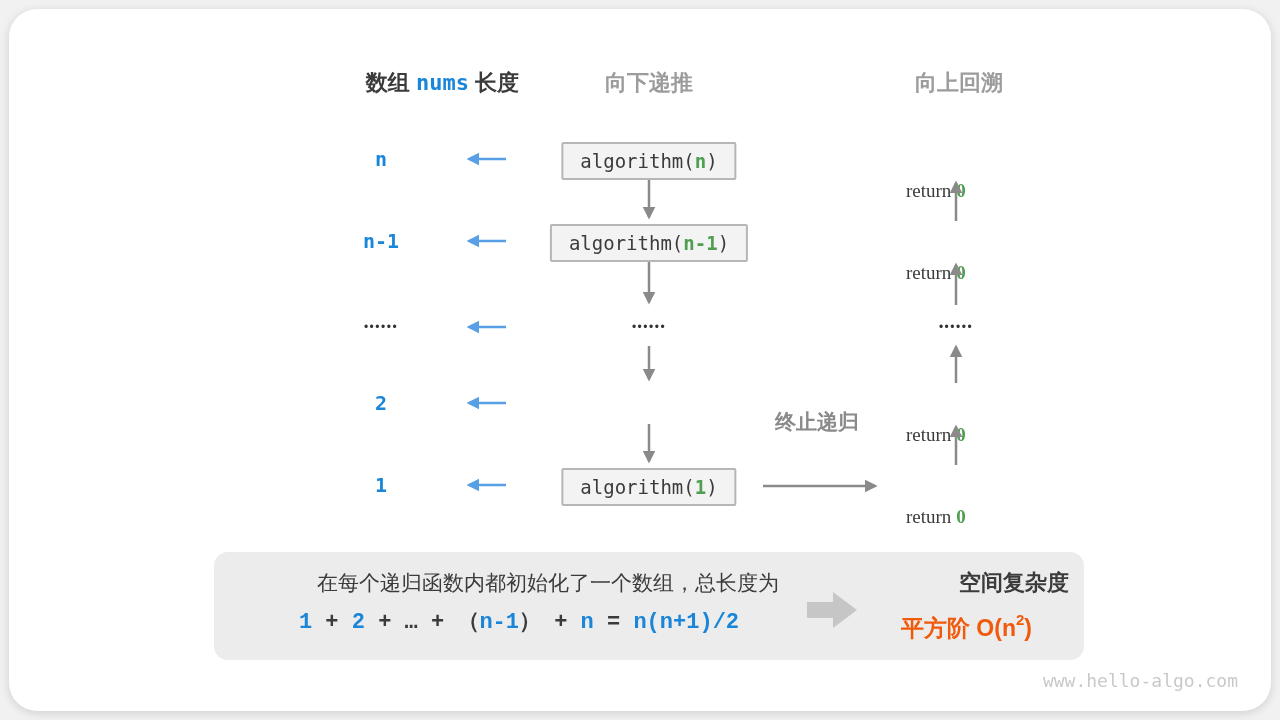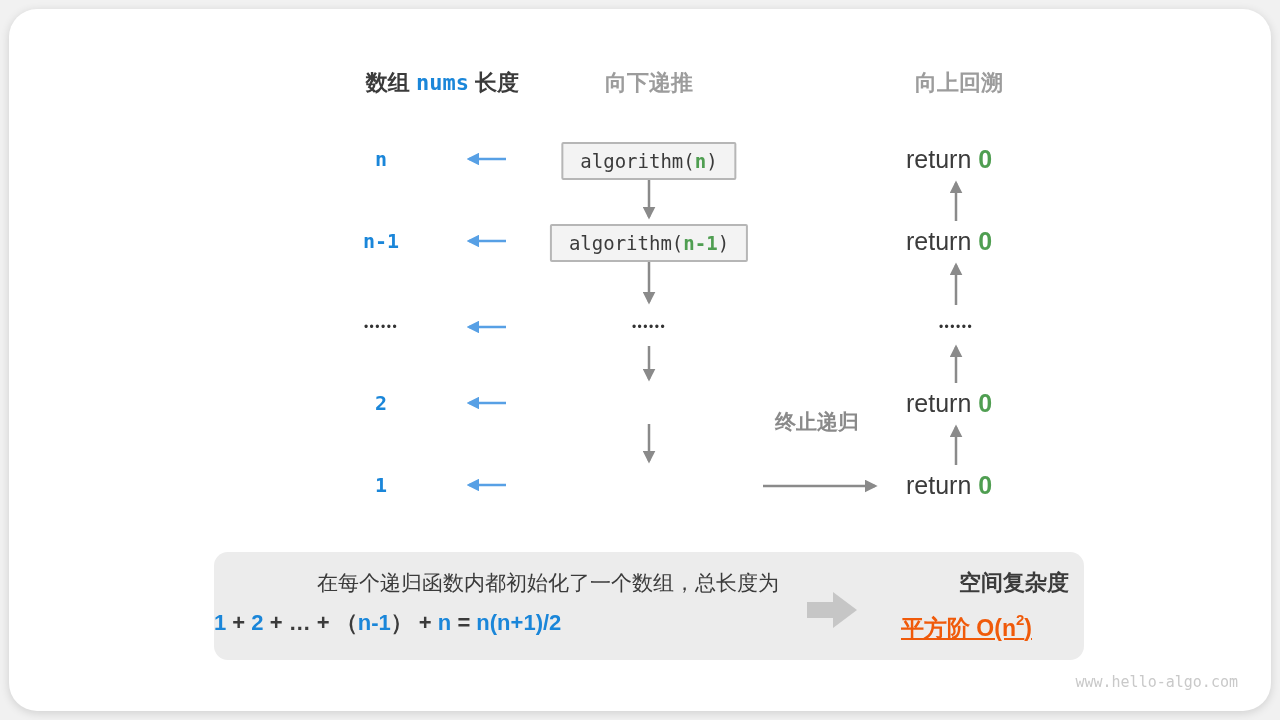--- a/index.html
+++ b/index.html
@@ -6,57 +6,57 @@
     background:#f1f1f1;font-family:"Liberation Sans",sans-serif;}
   .card{position:absolute;left:9px;top:9px;width:1262px;height:702px;
     background:#ffffff;border-radius:28px;box-shadow:0 2px 10px rgba(0,0,0,.14);}
   .abs{position:absolute;}
   .hdr{font-size:22px;font-weight:bold;text-align:center;height:28px;line-height:28px;}
   .hdr-dark{color:var(--dark,#3b3b3b);text-align:right;}
   .hdr-gray{color:var(--gray-header,#9c9c9c);}
   .mono{font-family:"DejaVu Sans Mono","Liberation Mono",monospace;}
   .blue{color:var(--blue,#1a86d9);}
   .green{color:var(--green,#4f9e51);}
-  .orange{color:var(--orange,#f05a0a);text-decoration:underline;}
+  .orange{color:var(--orange,#f05a0a);}
   .rowlabel{width:90px;text-align:center;font-family:"DejaVu Sans Mono","Liberation Mono",monospace;
     font-weight:bold;font-size:20px;color:var(--blue,#1a86d9);height:28px;line-height:28px;}
   .callbox{transform:translateX(-50%);left:640px;background:var(--box-bg,#f3f3f3);
     border:2px solid var(--box-border,#b6b6b6);border-radius:2px;height:34px;line-height:34px;
     padding:0 17px;font-family:"DejaVu Sans Mono","Liberation Mono",monospace;font-size:19px;
     color:var(--dark,#3b3b3b);white-space:nowrap;}
   .callbox .green{font-weight:bold;}
-  .ret{left:897px;font-family:Liberation Sans, sans-serif;font-size:25px;
-    color:var(--dark,#3b3b3b);height:28px;line-height:28px;white-space:nowrap;}
+  .ret{left:897px;font-family:Liberation Serif, serif;font-size:19px;
+    color:var(--dark,#3b3b3b);height:28px;line-height:28px;white-space:nowrap;margin-top:32px;}
   .ret .green{font-weight:bold;}
   .dots{font-size:12px;letter-spacing:1.5px;color:#333333;height:24px;line-height:24px;
     text-align:center;width:90px;transform:translateX(-50%);}
   .trigger{left:766px;top:394px;font-size:21px;font-weight:bold;color:var(--gray-arrow,#8d8d8d);
     line-height:37px;white-space:nowrap;}
   svg.overlay{left:0;top:0;pointer-events:none;}
   svg.overlay line{stroke-width:2.5px;fill:none;}
   .gline{stroke:var(--gray-arrow,#8a8a8a);}
   .bline{stroke:var(--blue-arrow,#57a0e5);}
   .summary{left:205px;top:543px;width:870px;height:108px;background:var(--summary-bg,#ececec);
     border-radius:14px;}
   .sum-line1{left:205px;top:560px;width:610px;text-align:center;font-size:21px;
     color:var(--dark,#3e3e3e);height:28px;line-height:28px;padding-left:29px;}
-  .sum-line2{left:205px;top:597px;width:610px;text-align:left;height:34px;line-height:34px;
-    font-family:Liberation Sans, sans-serif;font-size:22px;font-weight:bold;
+  .sum-line2{left:205px;top:597px;width:610px;text-align:center;height:34px;line-height:34px;
+    font-family:Liberation Mono, monospace;font-size:22px;font-weight:bold;
     white-space:nowrap;}
   .sum-line2 .d{color:var(--dark,#3b3b3b);}
   .sum-line2 .b{color:var(--blue,#1a86d9);}
   .block-arrow{left:798px;top:583px;width:50px;height:36px;background:#c6c6c6;
     clip-path:polygon(0% 28%,52% 28%,52% 0%,100% 50%,52% 100%,52% 72%,0% 72%);}
   .result-title{left:855px;top:560px;width:205px;text-align:right;font-size:22px;
     font-weight:bold;color:var(--dark,#3c3c3c);height:28px;line-height:28px;}
   .result-value{left:845px;top:597px;width:225px;text-align:center;font-size:23px;
     font-weight:bold;color:var(--orange,#f05a0a);height:32px;line-height:32px;white-space:nowrap;}
   .result-value sup{font-size:15px;position:relative;top:-2px;}
   .watermark{right:33px;bottom:20px;font-family:"DejaVu Sans Mono","Liberation Mono",monospace;
-    font-size:15px;color:var(--watermark,#c9c9c9);margin-left:37px;}
+    font-size:18px;color:var(--watermark,#c9c9c9);margin-left:37px;}
 </style>
 </head>
 <body>
 
 <div class="card">
 
   <div class="abs hdr hdr-dark" style="left:250px;top:60px;width:260px;"><span>数组 </span><span class="mono blue">nums</span><span> 长度</span></div>
   <div class="abs hdr hdr-gray" style="left:560px;top:60px;width:160px;">向下递推</div>
   <div class="abs hdr hdr-gray" style="left:870px;top:60px;width:160px;">向上回溯</div>
 
@@ -69,20 +69,21 @@
   <div class="abs ret" style="top:218px;"><span>return </span><span class="green">0</span></div>
 
   <div class="abs dots" style="left:372px;top:306px;">••••••</div>
   <div class="abs dots" style="left:640px;top:306px;">••••••</div>
   <div class="abs dots" style="left:947px;top:306px;">••••••</div>
 
   <div class="abs rowlabel" style="left:327px;top:380px;">2</div>
   <div class="abs ret" style="top:380px;"><span>return </span><span class="green">0</span></div>
 
   <div class="abs rowlabel" style="left:327px;top:462px;">1</div>
+  <div class="abs callbox" style="top:459px;"><span>algorithm(</span><span class="green">1</span><span>)</span></div>
   <div class="abs ret" style="top:462px;"><span>return </span><span class="green">0</span></div>
 
   <div class="abs trigger">
     <div>终止递归</div>
   </div>
 
   <svg class="abs overlay" width="1280" height="720">
     <defs>
       <marker id="ah-gray" viewBox="0 0 10 10" refX="8" refY="5" markerWidth="5.2" markerHeight="5.2" orient="auto-start-reverse">
         <path d="M0,0 L10,5 L0,10 z" fill="#8a8a8a"></path>

